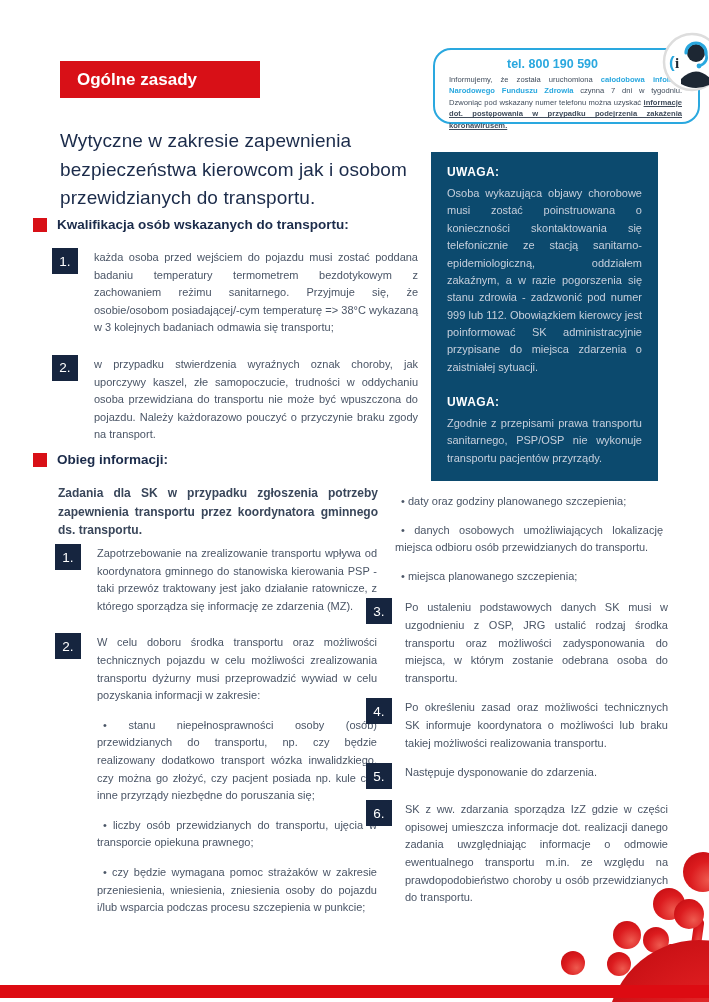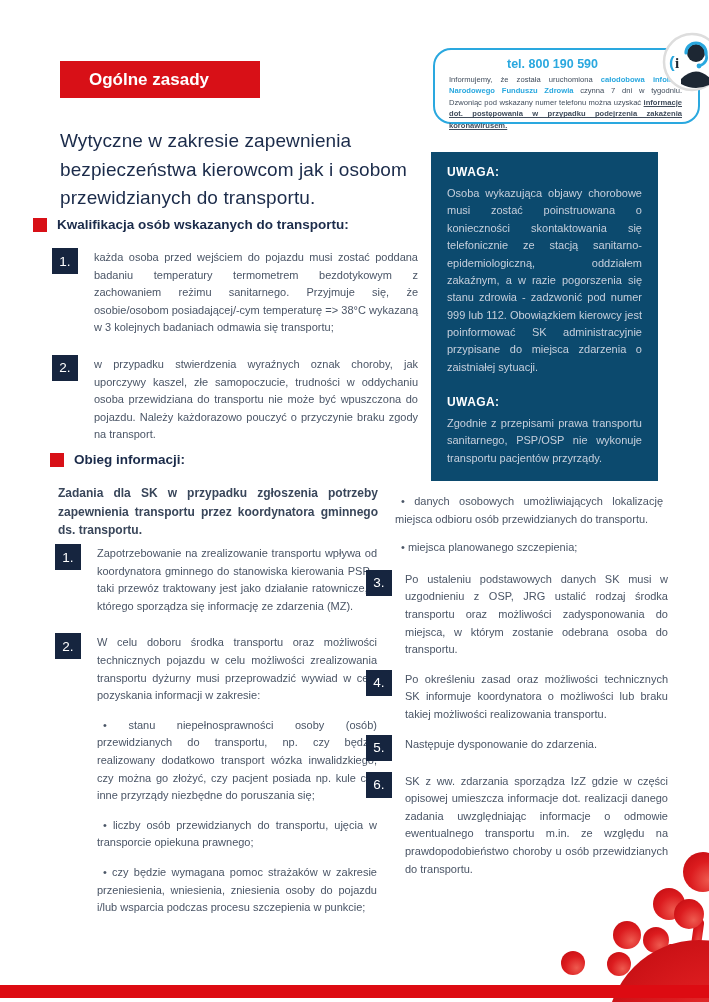--- a/index.html
+++ b/index.html
@@ -3,42 +3,42 @@
 <meta charset="utf-8">
 <style>
   html,body{margin:0;padding:0;background:#ffffff;}
   .page{
     position:relative;width:709px;height:1002px;margin:0 auto;background:#ffffff;
     overflow:hidden;font-family:"Liberation Sans",sans-serif;color:#4a5566;
   }
   
   .badge{
     position:absolute;left:60px;top:61px;width:200px;height:37px;background:#d81017;
-    color:#ffffff;font-size:17px;font-weight:bold;line-height:37px;padding-left:29px;box-sizing:border-box;
+    color:#ffffff;font-size:17px;font-weight:bold;line-height:37px;padding-left:17px;box-sizing:border-box;
   }
   
   .hotline{
     position:absolute;left:433px;top:48px;width:267px;height:76px;box-sizing:border-box;
     border:2px solid #2aa8df;border-radius:18px;padding:7px 16px 6px 14px;background:#fff;
   }
   .hotline .phone{color:#2aa8df;font-size:12.5px;font-weight:bold;text-align:center;padding-right:26px;margin-bottom:3px;}
   .hotline .info{font-size:7.6px;line-height:1.5;text-align:justify;color:#414d5c;hyphens:auto;-webkit-hyphens:auto;}
   .hotline .info .hl{color:#2aa8df;font-weight:bold;}
   .hotline .info .ul{text-decoration:underline;font-weight:bold;}
   .hotline-icon{position:absolute;right:-24px;top:-18px;width:60px;height:60px;}
   
   .title{
     position:absolute;left:60px;top:127px;width:382px;color:#1b2b4a;
     font-size:19px;font-weight:normal;line-height:1.5;letter-spacing:.1px;
   }
   
   .sec-head{position:absolute;display:flex;gap:10px;color:#1b2b4a;font-size:13.5px;font-weight:bold;}
   .sec-head .sq{width:14px;height:14px;background:#d81017;margin-top:1px;flex:none;}
   #sec1-head{left:33px;top:217px;}
-  #sec2-head{left:50px;top:452px;text-align:right;}
+  #sec2-head{left:33px;top:452px;text-align:right;}
   
   .items{position:absolute;}
   #sec1-items{left:52px;top:246px;width:366px;}
   #sec2-items{left:55px;top:542px;width:322px;}
   .item{display:flex;gap:16px;margin-bottom:16px;align-items:flex-start;}
   .num{
     flex:none;width:26px;height:26px;background:#16253f;color:#ffffff;margin-top:2px;
     font-size:13.5px;display:flex;align-items:center;justify-content:center;
   }
   .txt{flex:1;font-size:11px;line-height:1.6;text-align:justify;color:#4a5566;padding-top:3px;hyphens:auto;-webkit-hyphens:auto;}
@@ -146,20 +146,21 @@
           <li>liczby osób przewidzianych do transportu, ujęcia w transporcie opiekuna prawnego;</li>
           <li>czy będzie wymagana pomoc strażaków w zakresie przeniesienia, wniesienia, zniesienia osoby do pojazdu i/lub wsparcia podczas procesu szczepienia w punkcie;</li>
         </ul>
       </div>
     </div>
   </div>
 
   <div class="right-col">
     <div class="bullets">
       <ul>
+        <li>daty oraz godziny planowanego szczepienia;</li>
         <li>danych osobowych umożliwiających lokalizację miejsca odbioru osób przewidzianych do transportu.</li>
         <li>miejsca planowanego szczepienia;</li>
       </ul>
     </div>
     <div class="items-flow">
       <div class="item">
         <div class="num">3.</div>
         <div class="txt">Po ustaleniu podstawowych danych SK musi w uzgodnieniu z OSP, JRG ustalić rodzaj środka transportu oraz możliwości zadysponowania do miejsca, w którym zostanie odebrana osoba do transportu.</div>
       </div>
       <div class="item">

